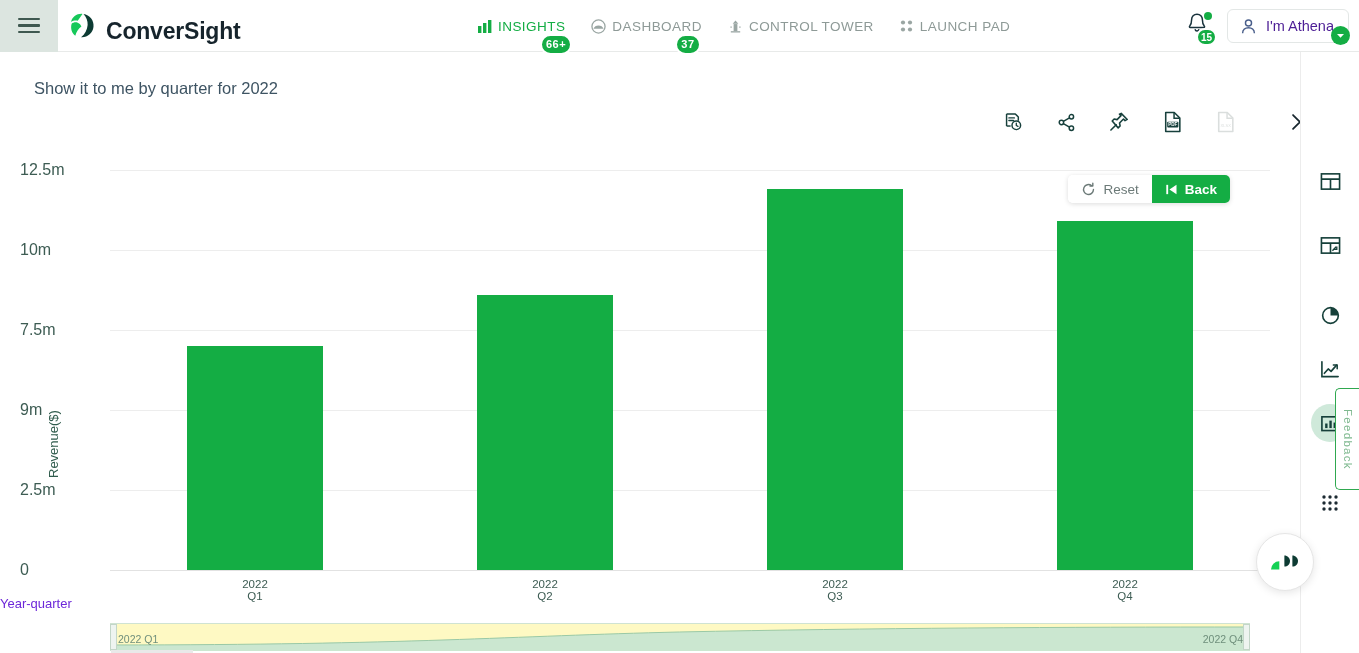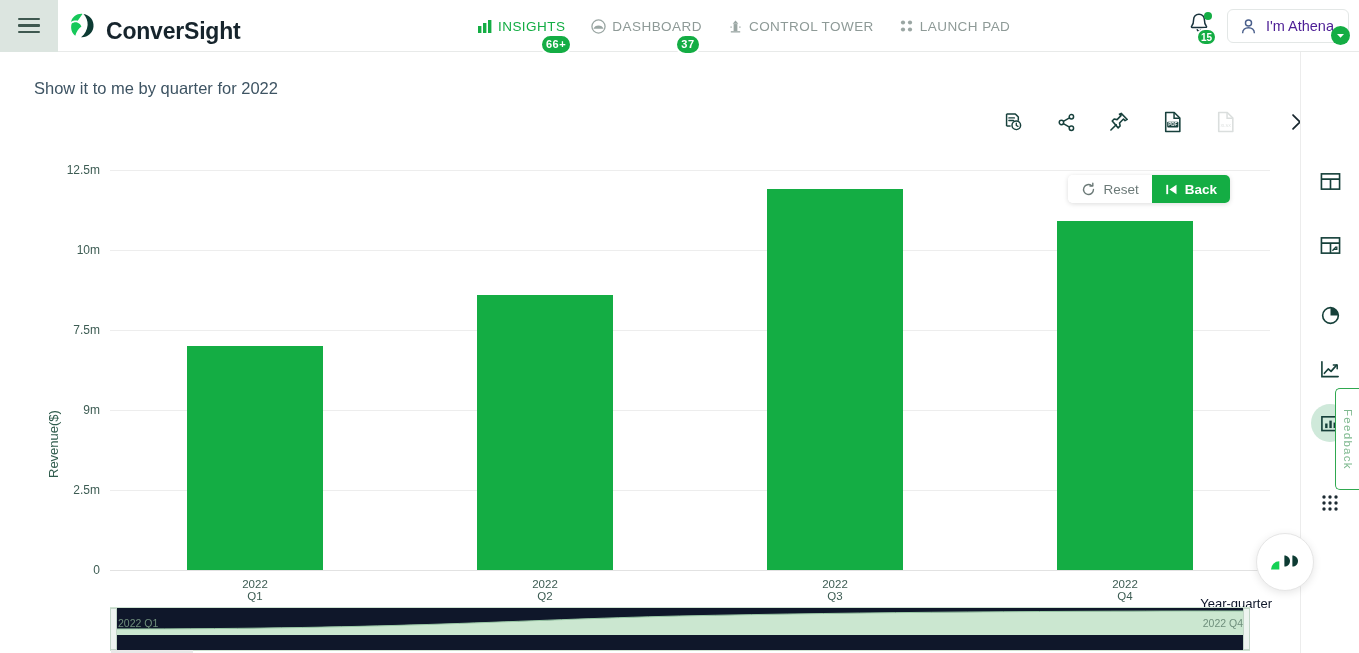--- a/index.html
+++ b/index.html
@@ -68,21 +68,21 @@
     font-size: 11px; font-weight: 600;
     display: flex; align-items: center; justify-content: center;
     border: 2px solid #fff;
   }
   .nav-item.dashboard .nav-badge { left: 84px; }
 
   .header-right {
     position: absolute; right: 10px; top: 0; height: 52px;
     display: flex; align-items: center; gap: 14px;
   }
-  .bell-wrap { position: relative; width: 28px; height: 30px; cursor: pointer; text-align: center; }
+  .bell-wrap { position: relative; width: 28px; height: 30px; cursor: pointer; }
   .bell-dot {
     position: absolute; right: 1px; top: 1px;
     width: 8px; height: 8px; border-radius: 50%;
     background: #14ad44;
   }
   .bell-badge {
     position: absolute; left: 11px; top: 17px;
     min-width: 18px; height: 18px; padding: 0 3px;
     border-radius: 9px; background: #14ad44; color: #fff;
     font-size: 10px; font-weight: 600;
@@ -140,23 +140,22 @@
   }
   .gridline {
     position: absolute; left: 0; width: 100%;
     height: 1px; background: #ededed;
   }
   .gridline.zero { background: #e2e2e2; }
   .ytick {
     position: absolute;
     right: 1170px;
     transform: translateY(-50%);
-    font-size: 12px; color: #3d5c53;
+    font-size: 16px; color: #3d5c53;
     white-space: nowrap;
-    text-align: right;
     width: 80px;
   }
   .ylabel {
     position: absolute;
     left: 46px; top: 330px;
     transform: rotate(-90deg);
     transform-origin: left top;
     font-size: 13px; color: #2f5b4c;
     white-space: nowrap;
   }
@@ -170,22 +169,22 @@
     top: 408px;
     transform: translateX(-50%);
     font-size: 11.5px; color: #3d5c53;
     text-align: center;
     line-height: 12px;
     white-space: nowrap;
   }
   .xlabel {
     position: absolute;
     left: 0; right: 0; top: 448px;
-    text-align: right;
-    font-size: 13px; color: #0f172a;
+    text-align: left;
+    font-size: 13px; color: #6d28d9;
   }
 
   
   .chart-actions {
     position: absolute;
     right: 42px; top: 27px;
     display: flex; align-items: center;
     border-radius: 5px;
     box-shadow: 0 1px 5px rgba(0,0,0,0.14);
     background: #fff;
@@ -252,22 +251,22 @@
     box-shadow: 0 2px 8px rgba(0,0,0,0.10);
     display: flex; align-items: center; justify-content: center;
     cursor: pointer;
     z-index: 15;
   }
 
   
   .range-slider {
     position: absolute;
     left: 110px; bottom: 2px;
-    width: 1140px; height: 44px;
-    background: #0f172a;
+    width: 1140px; height: 28px;
+    background: #fef9c3;
     border: 1px solid #cfe3d2;
   }
   .range-area { position: absolute; inset: 0; }
   .range-label {
     position: absolute; top: 9px;
     font-size: 10.5px; color: #6f8f7c;
   }
   .range-label.left { left: 7px; }
   .range-label.right { right: 6px; }
   .range-handle {

